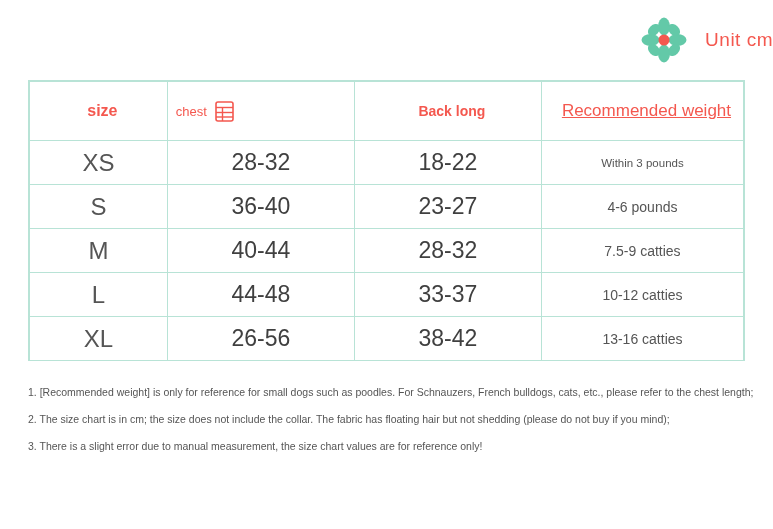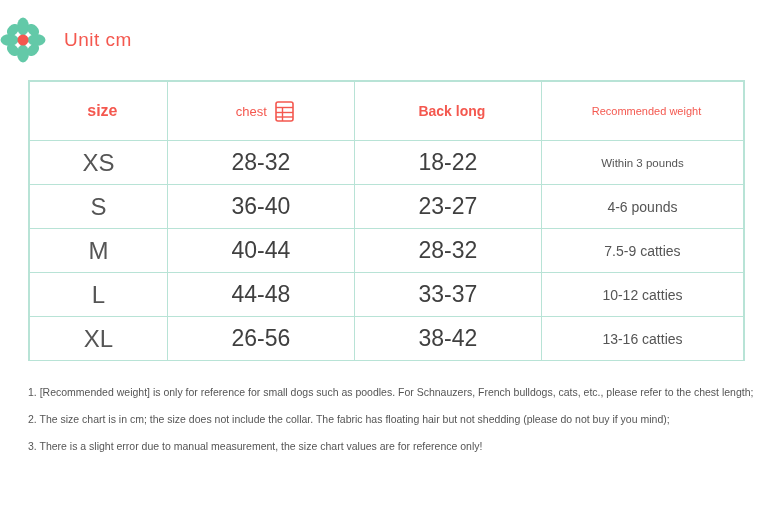--- a/index.html
+++ b/index.html
@@ -18,21 +18,21 @@
     position: relative;
     width: 773px;
     height: 529px;
     box-sizing: border-box;
   }
 
   
   .header {
     display: flex;
     align-items: center;
-    justify-content: flex-start;
+    justify-content: flex-end;
     gap: 18px;
     height: 80px;
   }
   .flower {
     width: 46px;
     height: 46px;
     position: relative;
   }
   .flower svg { display: block; }
   .unit-title {
@@ -60,25 +60,25 @@
   }
   thead th {
     height: 58px;
     font-weight: bold;
     color: #f4584f;
     padding-left: 8px;
   }
   .th-size { font-size: 16px; }
   .th-chest { font-size: 13px; font-weight: normal; }
   .th-backlong { font-size: 14px; }
-  .th-weight { font-size: 11px; font-weight: normal; }
+  .th-weight { font-size: 17px; font-weight: normal; text-decoration: underline; }
   .chest-head {
     display: flex;
     align-items: center;
-    justify-content: center;
+    justify-content: flex-start;
     gap: 8px;
   }
   .chest-icon {
     display: inline-block;
     width: 19px;
     height: 21px;
     position: relative;
   }
   tbody tr { height: 44px; }
   .cell-size {

